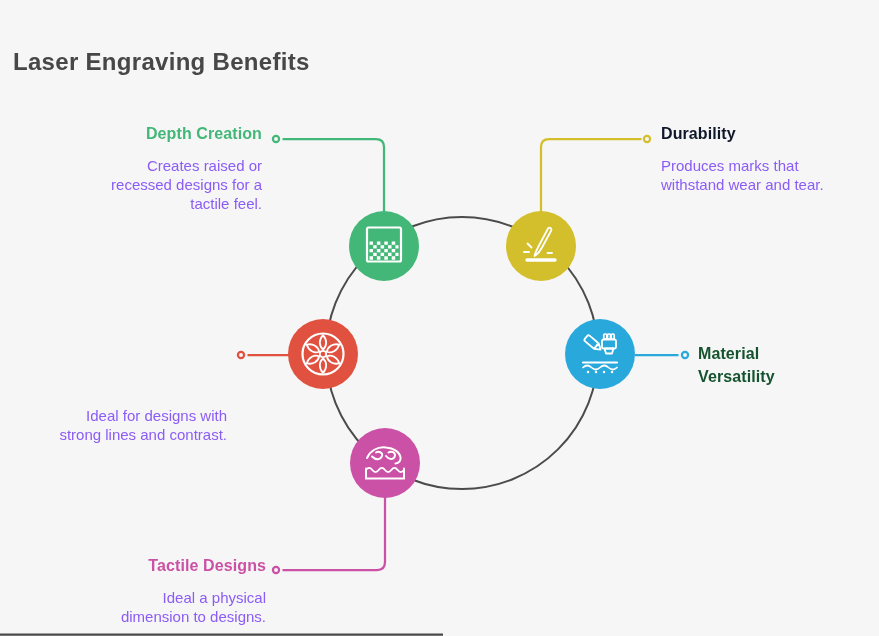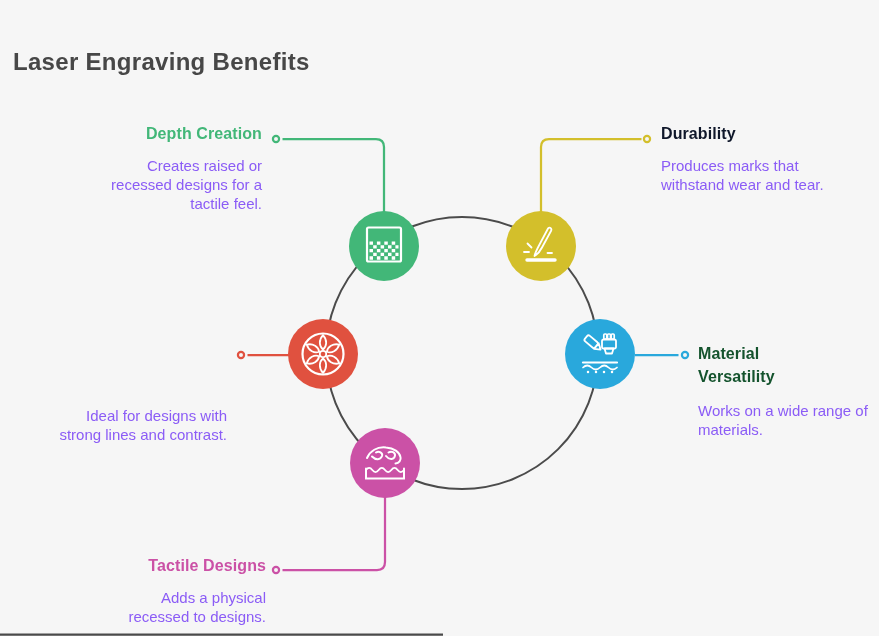--- a/index.html
+++ b/index.html
@@ -153,18 +153,17 @@
 
   <div class="label ta-r pos-depth-label" style="color: rgb(66, 183, 120);">Depth Creation</div>
   <div class="desc ta-r pos-depth-desc">Creates raised or recessed designs for a tactile feel.</div>
 
   <div class="label pos-durability-label" style="color: #0f172a;">Durability</div>
   <div class="desc pos-durability-desc">Produces marks that withstand wear and tear.</div>
 
   <div class="desc ta-r pos-bold-desc">Ideal for designs with strong lines and contrast.</div>
 
   <div class="label wrap pos-material-label" style="color: #14532d;">Material Versatility</div>
-  <div class="desc pos-material-desc">Works on a wide range of materials.</div>
 
   <div class="label ta-r pos-tactile-label" style="color: rgb(203, 81, 166);">Tactile Designs</div>
-  <div class="desc ta-r pos-tactile-desc">Adds a physical recessed to designs.</div>
+  <div class="desc ta-r pos-tactile-desc">Ideal a physical dimension to designs.</div>
 
 </div>
 
 </body></html>

